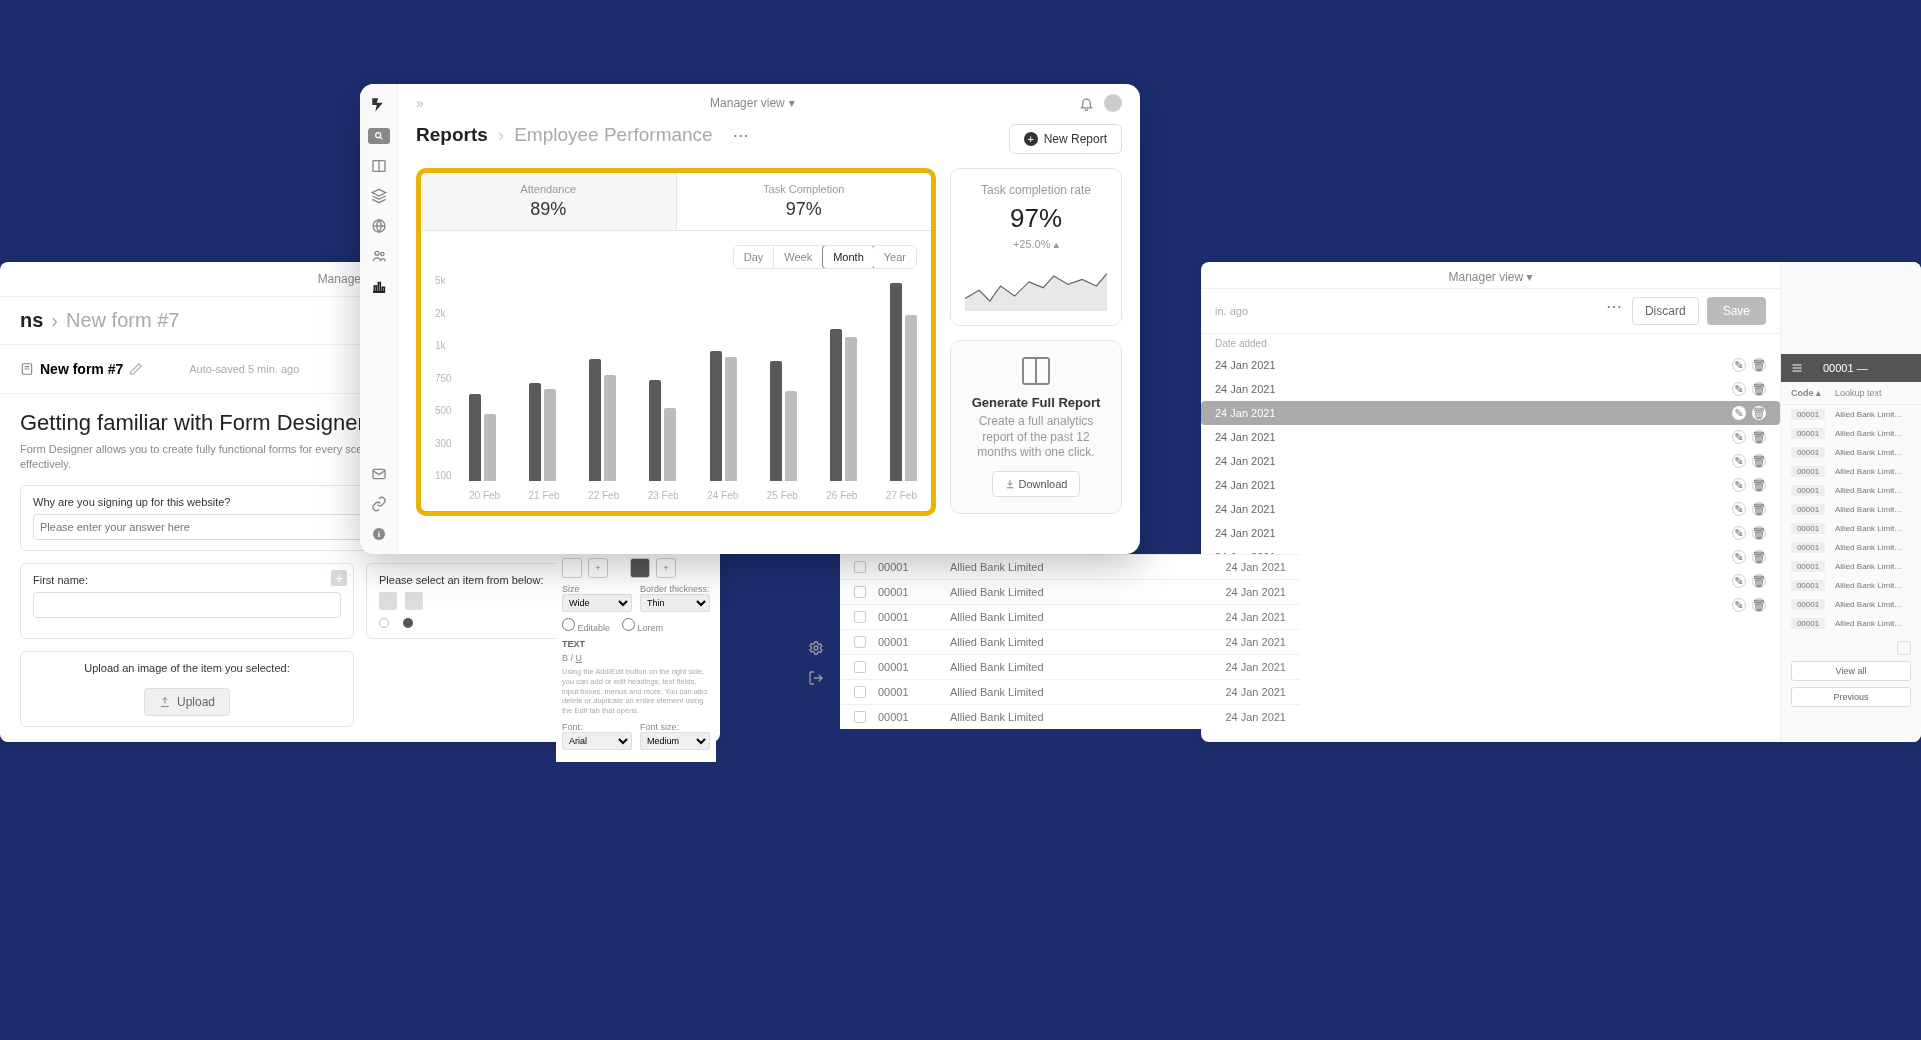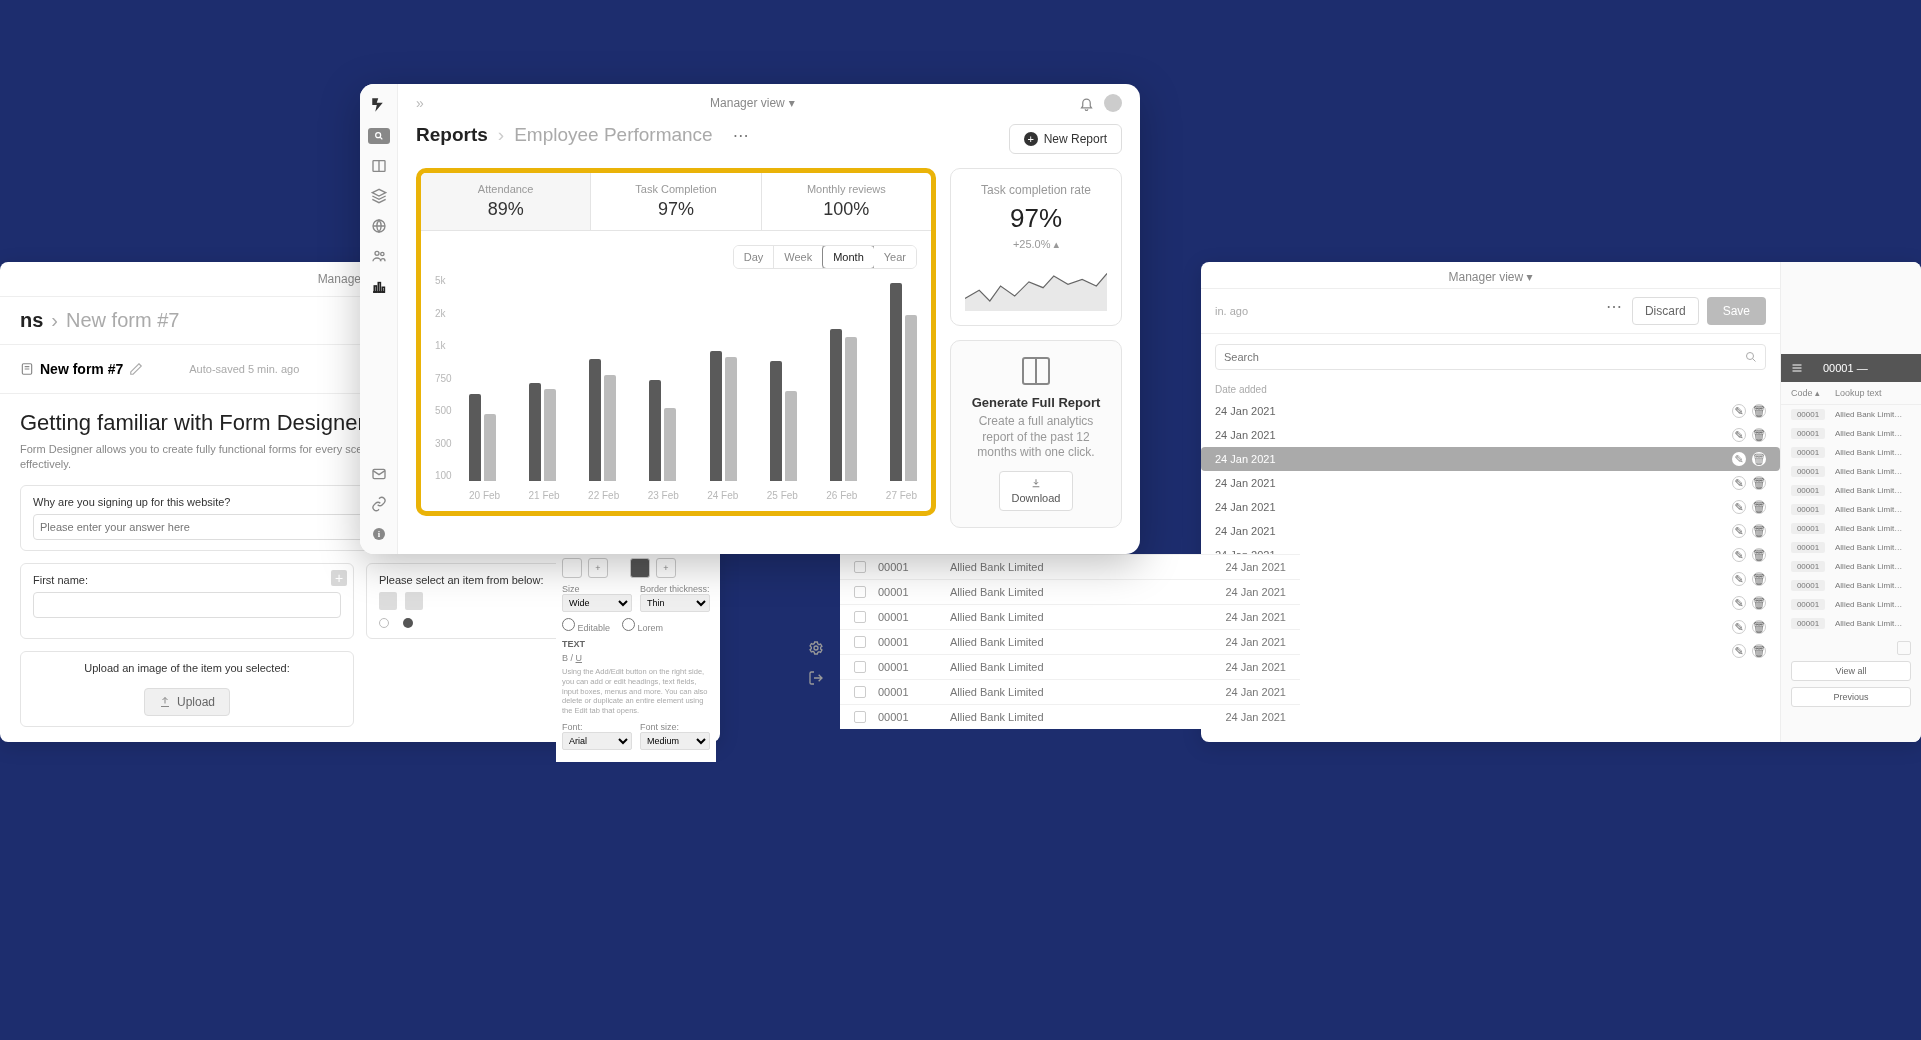--- a/index.html
+++ b/index.html
@@ -42,21 +42,21 @@
 .pr-search input { border: none; outline: none; flex: 1; font-size: 11px; }
 .pr-list { padding: 0 14px; }
 .pr-lh { font-size: 10px; color: #aaa; padding: 4px 0; }
 .pr-row { display: flex; justify-content: space-between; align-items: center; font-size: 11px; color: #666; padding: 5px 0; }
 .pr-row.active { background: #aaa; color: #fff; margin: 0 -14px; padding: 5px 14px; border-radius: 4px; }
 .pr-row .icons { display: flex; gap: 6px; }
 .pr-row .icons span { width: 14px; height: 14px; border: 1px solid #ccc; border-radius: 50%; display: inline-flex; align-items: center; justify-content: center; }
 .pr-row.active .icons span { background: #fff; color: #888; border: none; }
 .side-head { background: #555; color: #fff; font-size: 11px; padding: 8px 10px; display: flex; align-items: center; gap: 20px; margin-top: 92px; }
 .side-th { display: flex; font-size: 9px; color: #888; padding: 6px 10px; gap: 10px; border-bottom: 1px solid #eee; }
-.side-th span:first-child { width: 34px; }
+.side-th span:first-child { width: 34px; font-weight: bold; }
 .side-row { display: flex; font-size: 8px; color: #777; padding: 4px 10px; gap: 10px; align-items: center; }
 .side-row .code { background: #eee; border-radius: 2px; padding: 1px 4px; width: 34px; text-align: center; }
 .side-footer { padding: 8px 10px; display: flex; flex-direction: column; gap: 6px; align-items: stretch; }
 .side-footer button { font-size: 9px; padding: 4px; border: 1px solid #ddd; background: #fff; border-radius: 3px; color: #666; }
 
 
 .main { position: absolute; left: 360px; top: 84px; width: 780px; height: 470px; background: #fff; border-radius: 14px; box-shadow: 0 10px 40px rgba(0,0,0,.25); display: flex; overflow: hidden; }
 .sidebar { width: 38px; background: #fafafa; border-right: 1px solid #eee; display: flex; flex-direction: column; align-items: center; padding: 12px 0; gap: 14px; }
 .sidebar .logo { width: 18px; height: 18px; color: #333; }
 .sidebar .srch { width: 22px; height: 16px; background: #888; border-radius: 3px; display: flex; align-items: center; justify-content: center; }
@@ -102,21 +102,21 @@
 .rate-card .d { font-size: 11px; color: #999; margin: 4px 0 10px; }
 .spark { height: 50px; }
 .spark svg { width: 100%; height: 100%; }
 
 .gen-card { border: 1px solid #e4e4e4; border-radius: 10px; padding: 16px 14px; text-align: center; background: #fbfbfb; }
 .gen-card .gi { width: 28px; height: 28px; margin: 0 auto 10px; border: 2px solid #888; border-radius: 3px; display: flex; }
 .gen-card .gi::before, .gen-card .gi::after { content: ''; flex: 1; border-right: 2px solid #888; }
 .gen-card .gi::after { border-right: none; }
 .gen-card .gt { font-size: 13px; font-weight: 600; color: #333; margin-bottom: 4px; }
 .gen-card .gd { font-size: 12px; color: #999; line-height: 1.3; margin-bottom: 10px; }
-.btn-dl { font-size: 11px; padding: 6px 12px; border: 1px solid #ddd; border-radius: 4px; background: #fff; color: #555; display: inline-flex; gap: 4px; align-items: center; flex-direction: column; }
+.btn-dl { font-size: 11px; padding: 6px 12px; border: 1px solid #ddd; border-radius: 4px; background: #fff; color: #555; display: inline-flex; gap: 4px; align-items: center; }
 
 
 .table-rows { position: absolute; left: 840px; top: 554px; width: 460px; background: #fff; font-size: 11px; color: #777; }
 .tr-row { display: flex; align-items: center; gap: 12px; padding: 6px 14px; border-top: 1px solid #f0f0f0; }
 .tr-row .cb { width: 12px; height: 12px; border: 1px solid #ccc; border-radius: 2px; }
 .tr-row .c1 { width: 60px; }
 .tr-row .c2 { flex: 1; }
 .tr-row .c3 { width: 90px; text-align: right; }
 .table-icons { position: absolute; left: 808px; top: 640px; display: flex; flex-direction: column; gap: 14px; }
 .table-icons div { width: 16px; height: 16px; color: #999; }
@@ -233,27 +233,20 @@
       <span><span>Manager view</span> ▾</span>
       <span></span>
     </div>
     <div class="pr-toolbar">
       <span style="font-size:11px;color:#aaa">in. ago</span>
       <div class="r">
         <span class="btn-dots">⋯</span>
         <button class="btn-discard">Discard</button>
         <button class="btn-save">Save</button>
       </div>
-    </div>
-    <div class="pr-search">
-      <input placeholder="Search" style="">
-      <svg width="12" height="12" viewBox="0 0 24 24" fill="none" stroke="#aaa" stroke-width="2">
-          <circle cx="10" cy="10" r="7"></circle>
-          <line x1="15" y1="15" x2="21" y2="21"></line>
-        </svg>
     </div>
     <div class="pr-list" id="pr-list">
       <div class="pr-lh">Date added</div>
     <div class="pr-row">
           <span>24 Jan 2021</span>
           <span class="icons">
             <span>✎</span>
             <span>🗑</span>
           </span>
         </div>
@@ -546,24 +539,20 @@
       <div class="col-l">
         <div class="kpi-card">
           <div class="kpi-tabs" id="kpi-tabs">
               <div class="kpi-tab active">
                 <div class="lbl">Attendance</div>
                 <div class="val">89%</div>
               </div>
               <div class="kpi-tab">
                 <div class="lbl">Task Completion</div>
                 <div class="val">97%</div>
-              </div>
-              <div class="kpi-tab">
-                <div class="lbl">Monthly reviews</div>
-                <div class="val">100%</div>
               </div>
             </div>
           <div class="chart-area">
             <div class="range-sw" id="range-sw">
                 <button>Day</button>
                 <button>Week</button>
                 <button class="active">Month</button>
                 <button>Year</button>
               </div>
             <div class="yaxis" id="yaxis">

